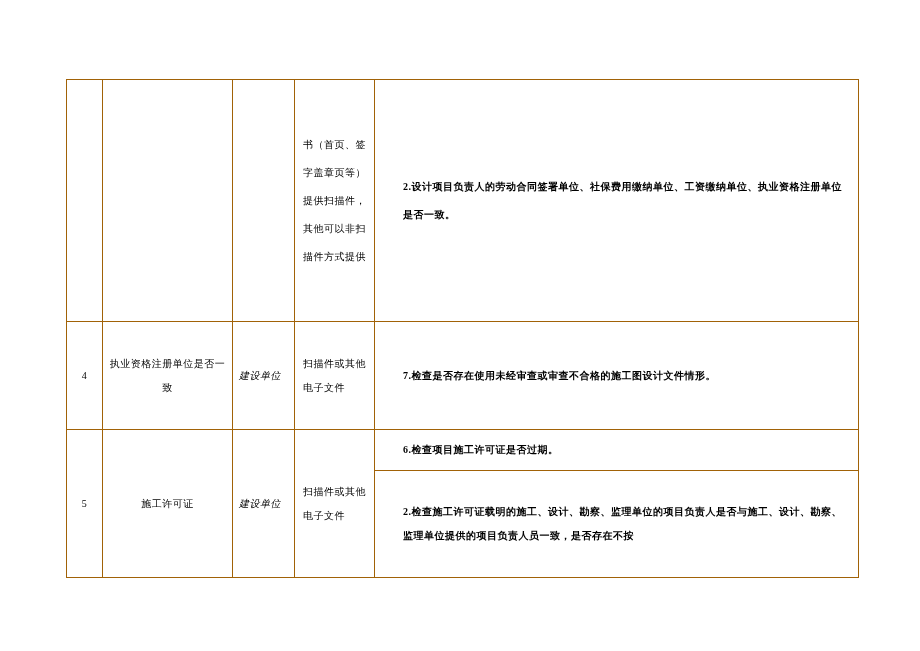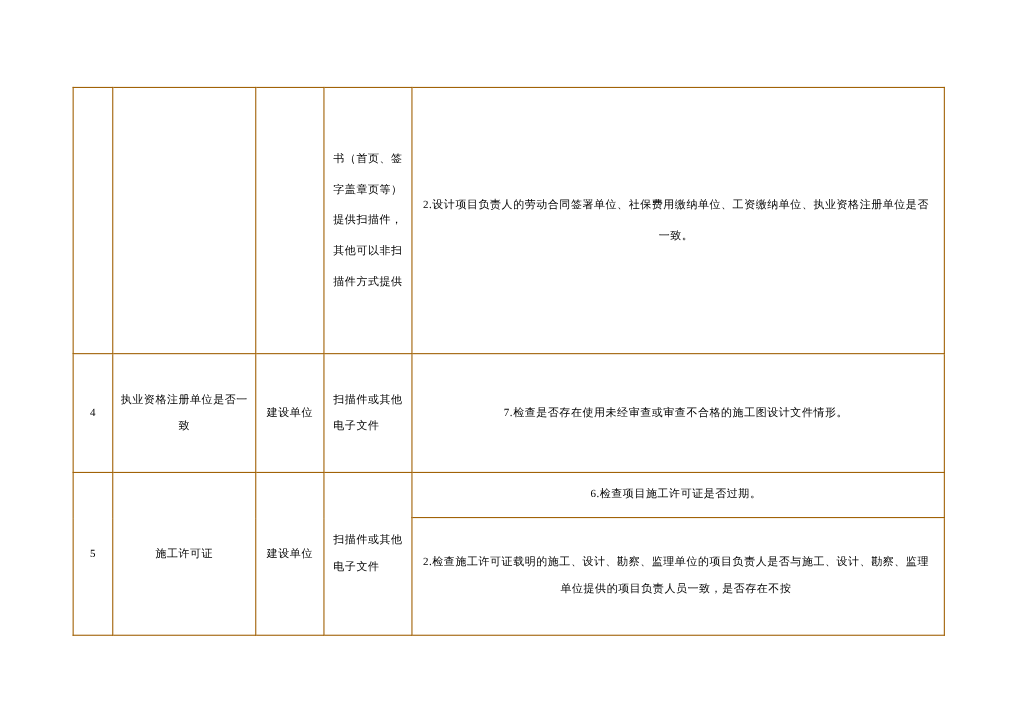--- a/index.html
+++ b/index.html
@@ -38,31 +38,32 @@
     .col-num {
       width: 36px;
       text-align: center;
     }
     .col-mat {
       width: 130px;
       text-align: center;
     }
     .col-unit {
       width: 62px;
-      text-align: center;
+      font-style: italic;
     }
     .col-format {
       width: 80px;
       text-align: left;
       padding-left: 8px;
     }
     .col-check {
-      text-align: center;
-      padding-left: 6px;
+      text-align: left;
+      padding-left: 28px;
       padding-right: 10px;
+      font-weight: bold;
     }
     .row1-col4 {
       line-height: 2.8;
     }
     .row1-col5 {
       line-height: 2.8;
     }
   </style>
 </head>
 <body>

